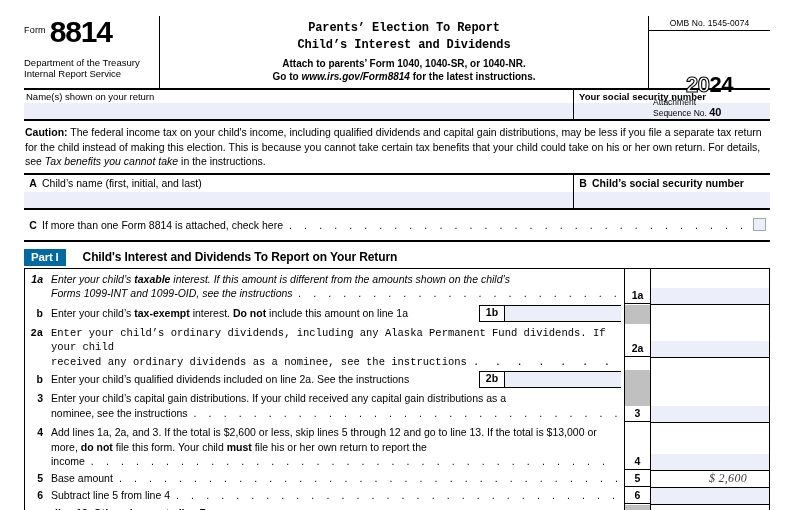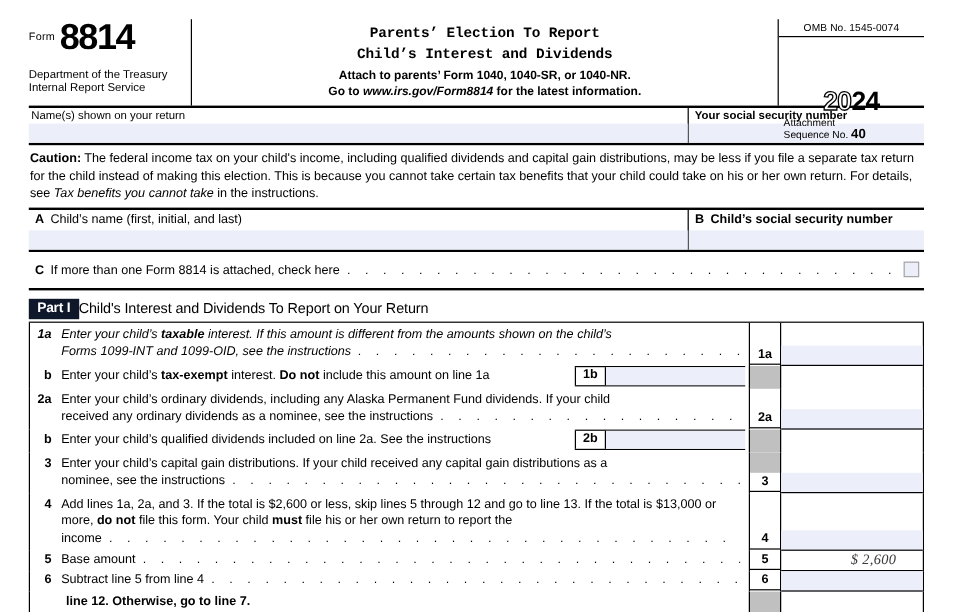--- a/index.html
+++ b/index.html
@@ -214,30 +214,31 @@
 
   
   .partbar {
     display: flex;
     align-items: center;
     border-bottom: 1.5px solid #000;
     height: 21px;
     margin-top: 5px;
   }
   .partbadge {
-    background: #0f172a;
+    background: #0369a1;
     color: #fff;
     font-weight: bold;
     font-size: 11.5px;
     padding: 2px 7px 3px 7px;
     letter-spacing: -0.2px;
   }
   .parttitle {
-    font-weight: normal;
+    font-weight: bold;
     font-size: 12px;
+    margin-left: 17px;
     letter-spacing: -0.1px;
   }
 
   
   .grid {
     display: flex;
     border-left: 1.5px solid #000;
     border-right: 1.5px solid #000;
   }
   .colA { flex: 1; min-width: 0; }
@@ -358,21 +359,21 @@
       <div class="dept">
         <div>Department of the Treasury</div>
         <div>Internal Report Service</div>
       </div>
     </div>
 
     <div class="hdr-mid">
       <div class="title1">Parents’ Election To Report</div>
       <div class="title1">Child’s Interest and Dividends</div>
       <div class="sub1">Attach to parents’ Form 1040, 1040-SR, or 1040-NR.</div>
-      <div class="sub2"><span>Go to </span><span class="url">www.irs.gov/Form8814</span><span> for the latest information.</span></div>
+      <div class="sub2"><span>Go to </span><span class="url">www.irs.gov/Form8814</span><span> for the latest instructions.</span></div>
     </div>
 
     <div class="hdr-right">
       <div class="omb">OMB No. 1545-0074</div>
       <div class="yearwrap"><span class="yr-hollow">20</span><span class="yr-solid">24</span></div>
       <div class="attach">
         <div>Attachment</div>
         <div><span>Sequence No. </span><span class="seqno">40</span></div>
       </div>
     </div>
@@ -447,21 +448,21 @@
           <span class="sv"></span>
         </span>
       </div>
     </div>
     <div class="colNum shade" style="height:19px;"></div>
     <div class="colVal" style="height:19px;"></div>
   </div>
 
   <div class="grid">
     <div class="colA">
-      <div class="rowtxt" style="padding-top:2px;">
+      <div class="rowtxt" style="padding-top:2px;font-family:Liberation Mono, monospace;">
         <span class="lnum">2a</span><span class="lbody">
           <span>Enter your child’s ordinary dividends, including any Alaska Permanent Fund dividends. If your child</span>
           <span class="leaderline">
               <span class="txt">received any ordinary dividends as a nominee, see the instructions</span>
               <span class="dd">. . . . . . . . . . . . . . . . . . . . . . . . . . . . . . . . . . . . . . . . . . . . . . . . . .</span>
             </span>
         </span>
       </div>
     </div>
     <div class="colNum">

